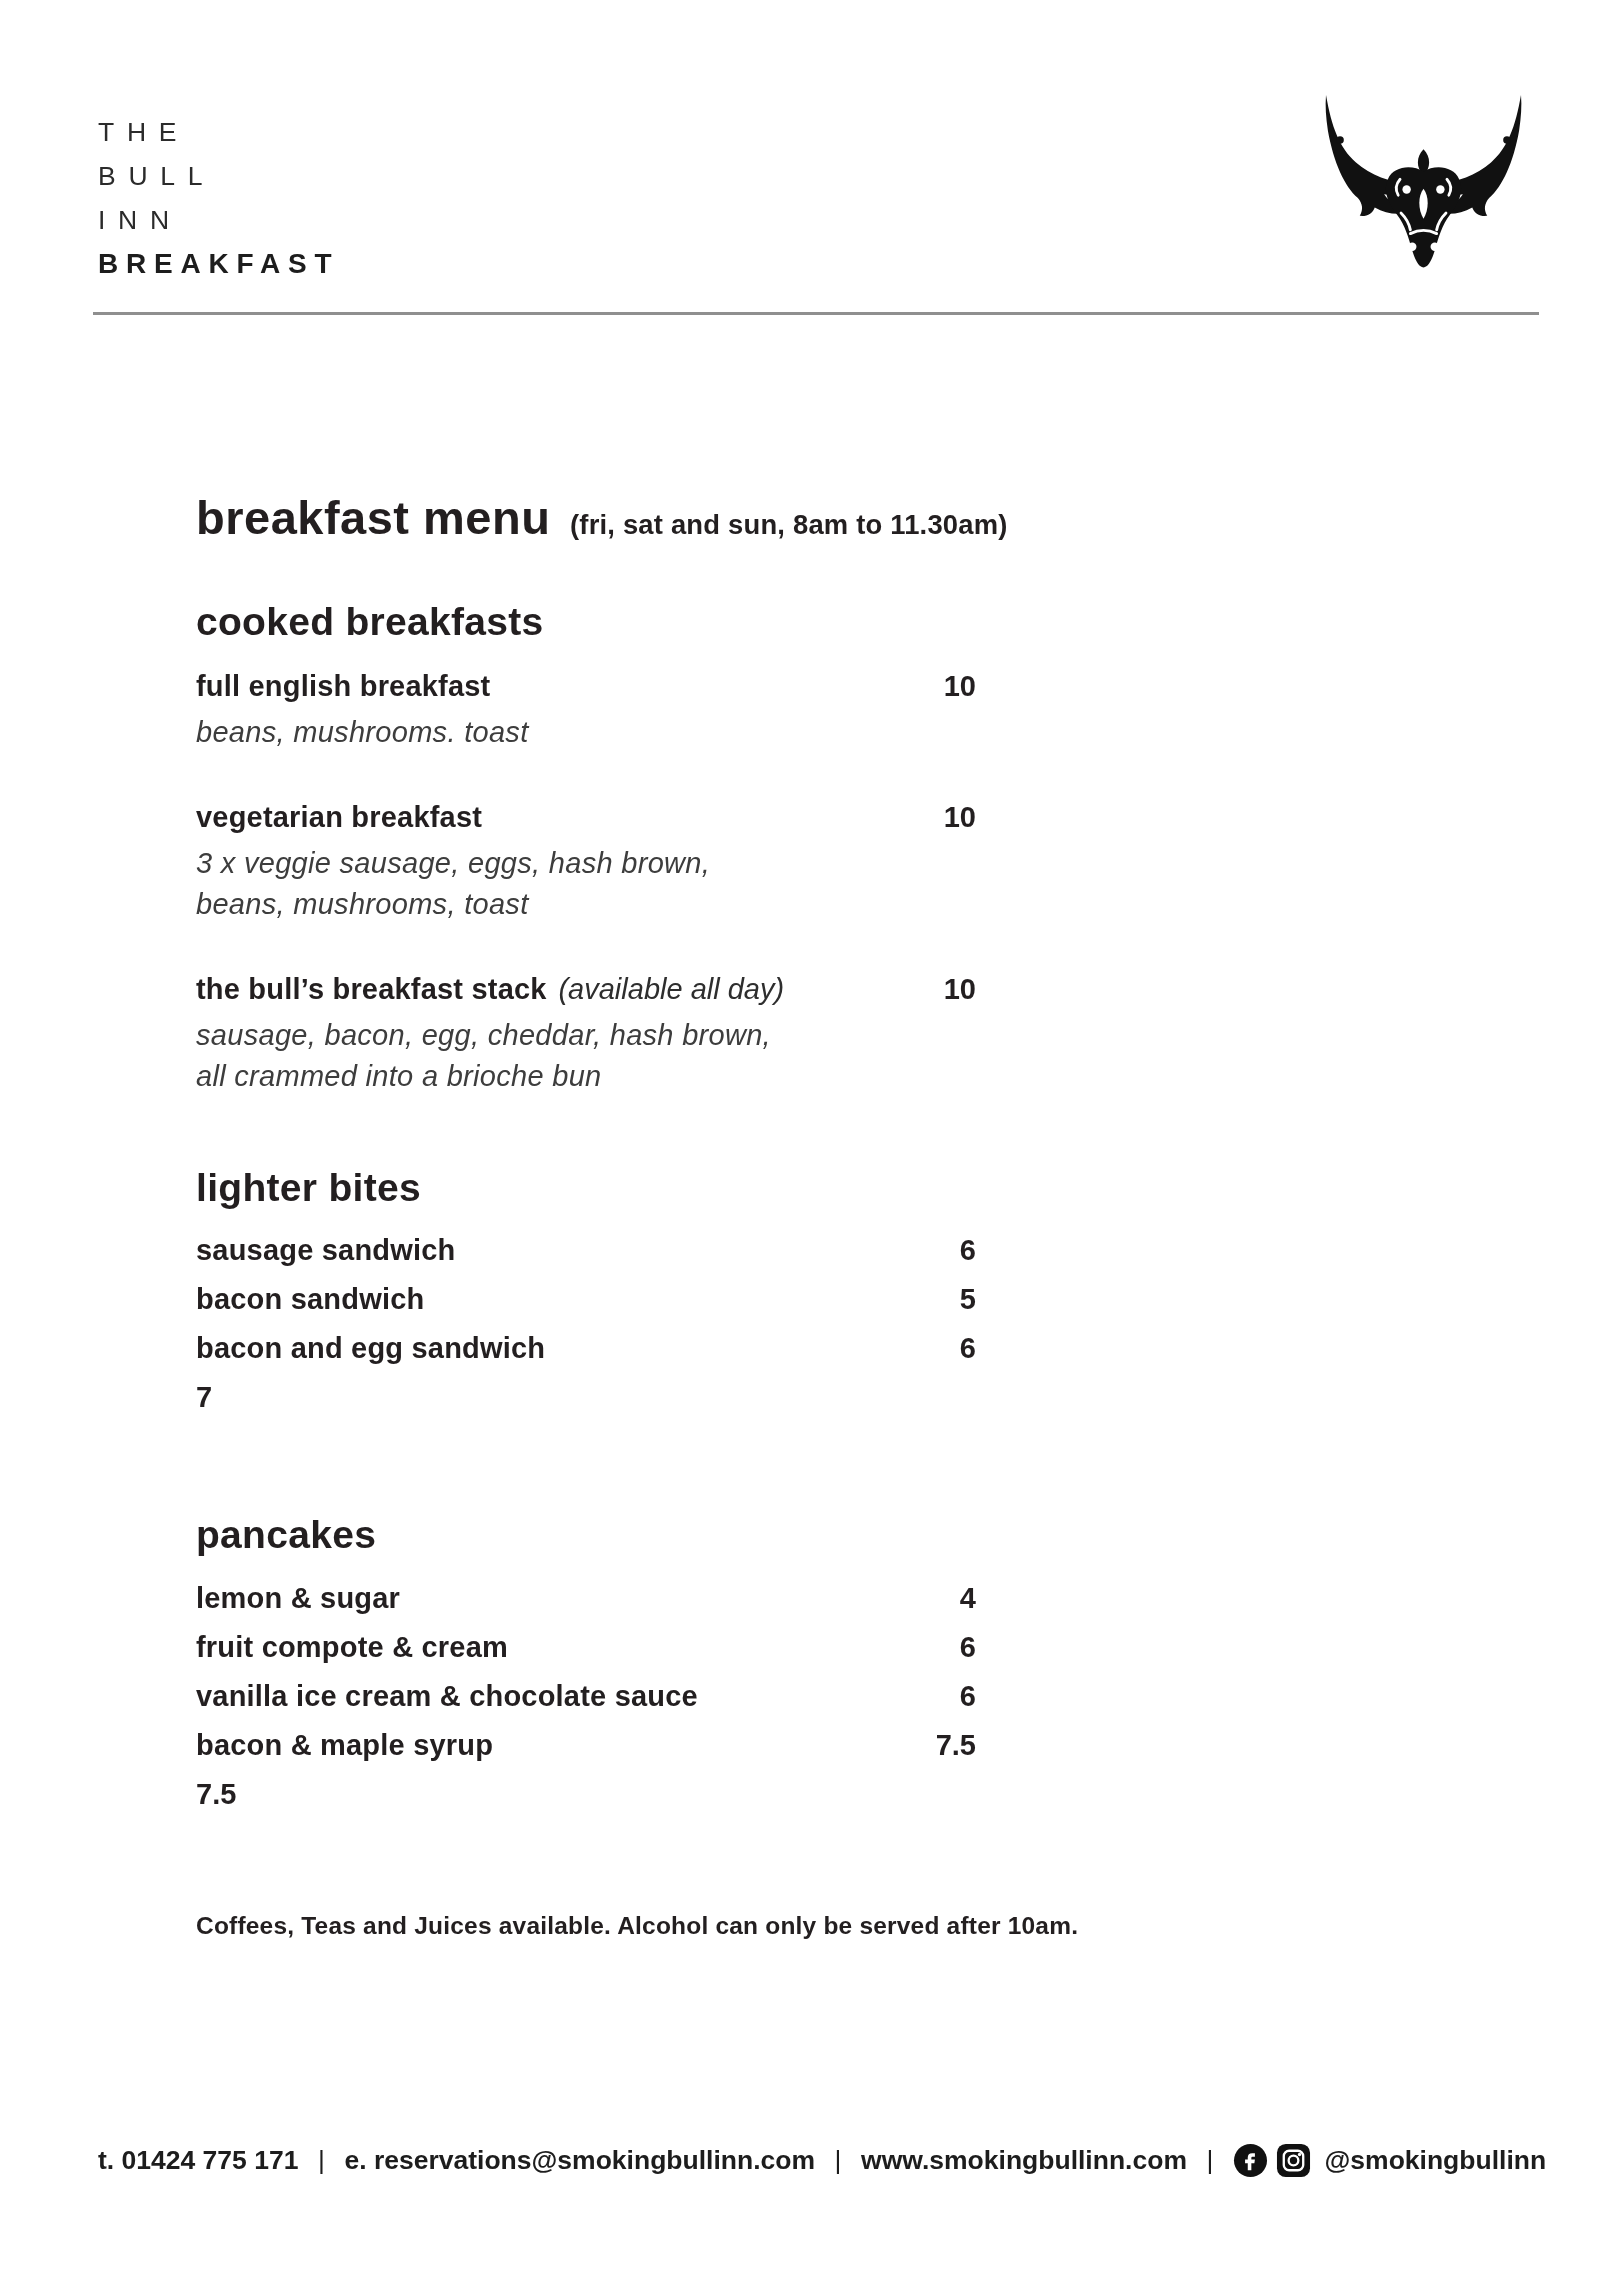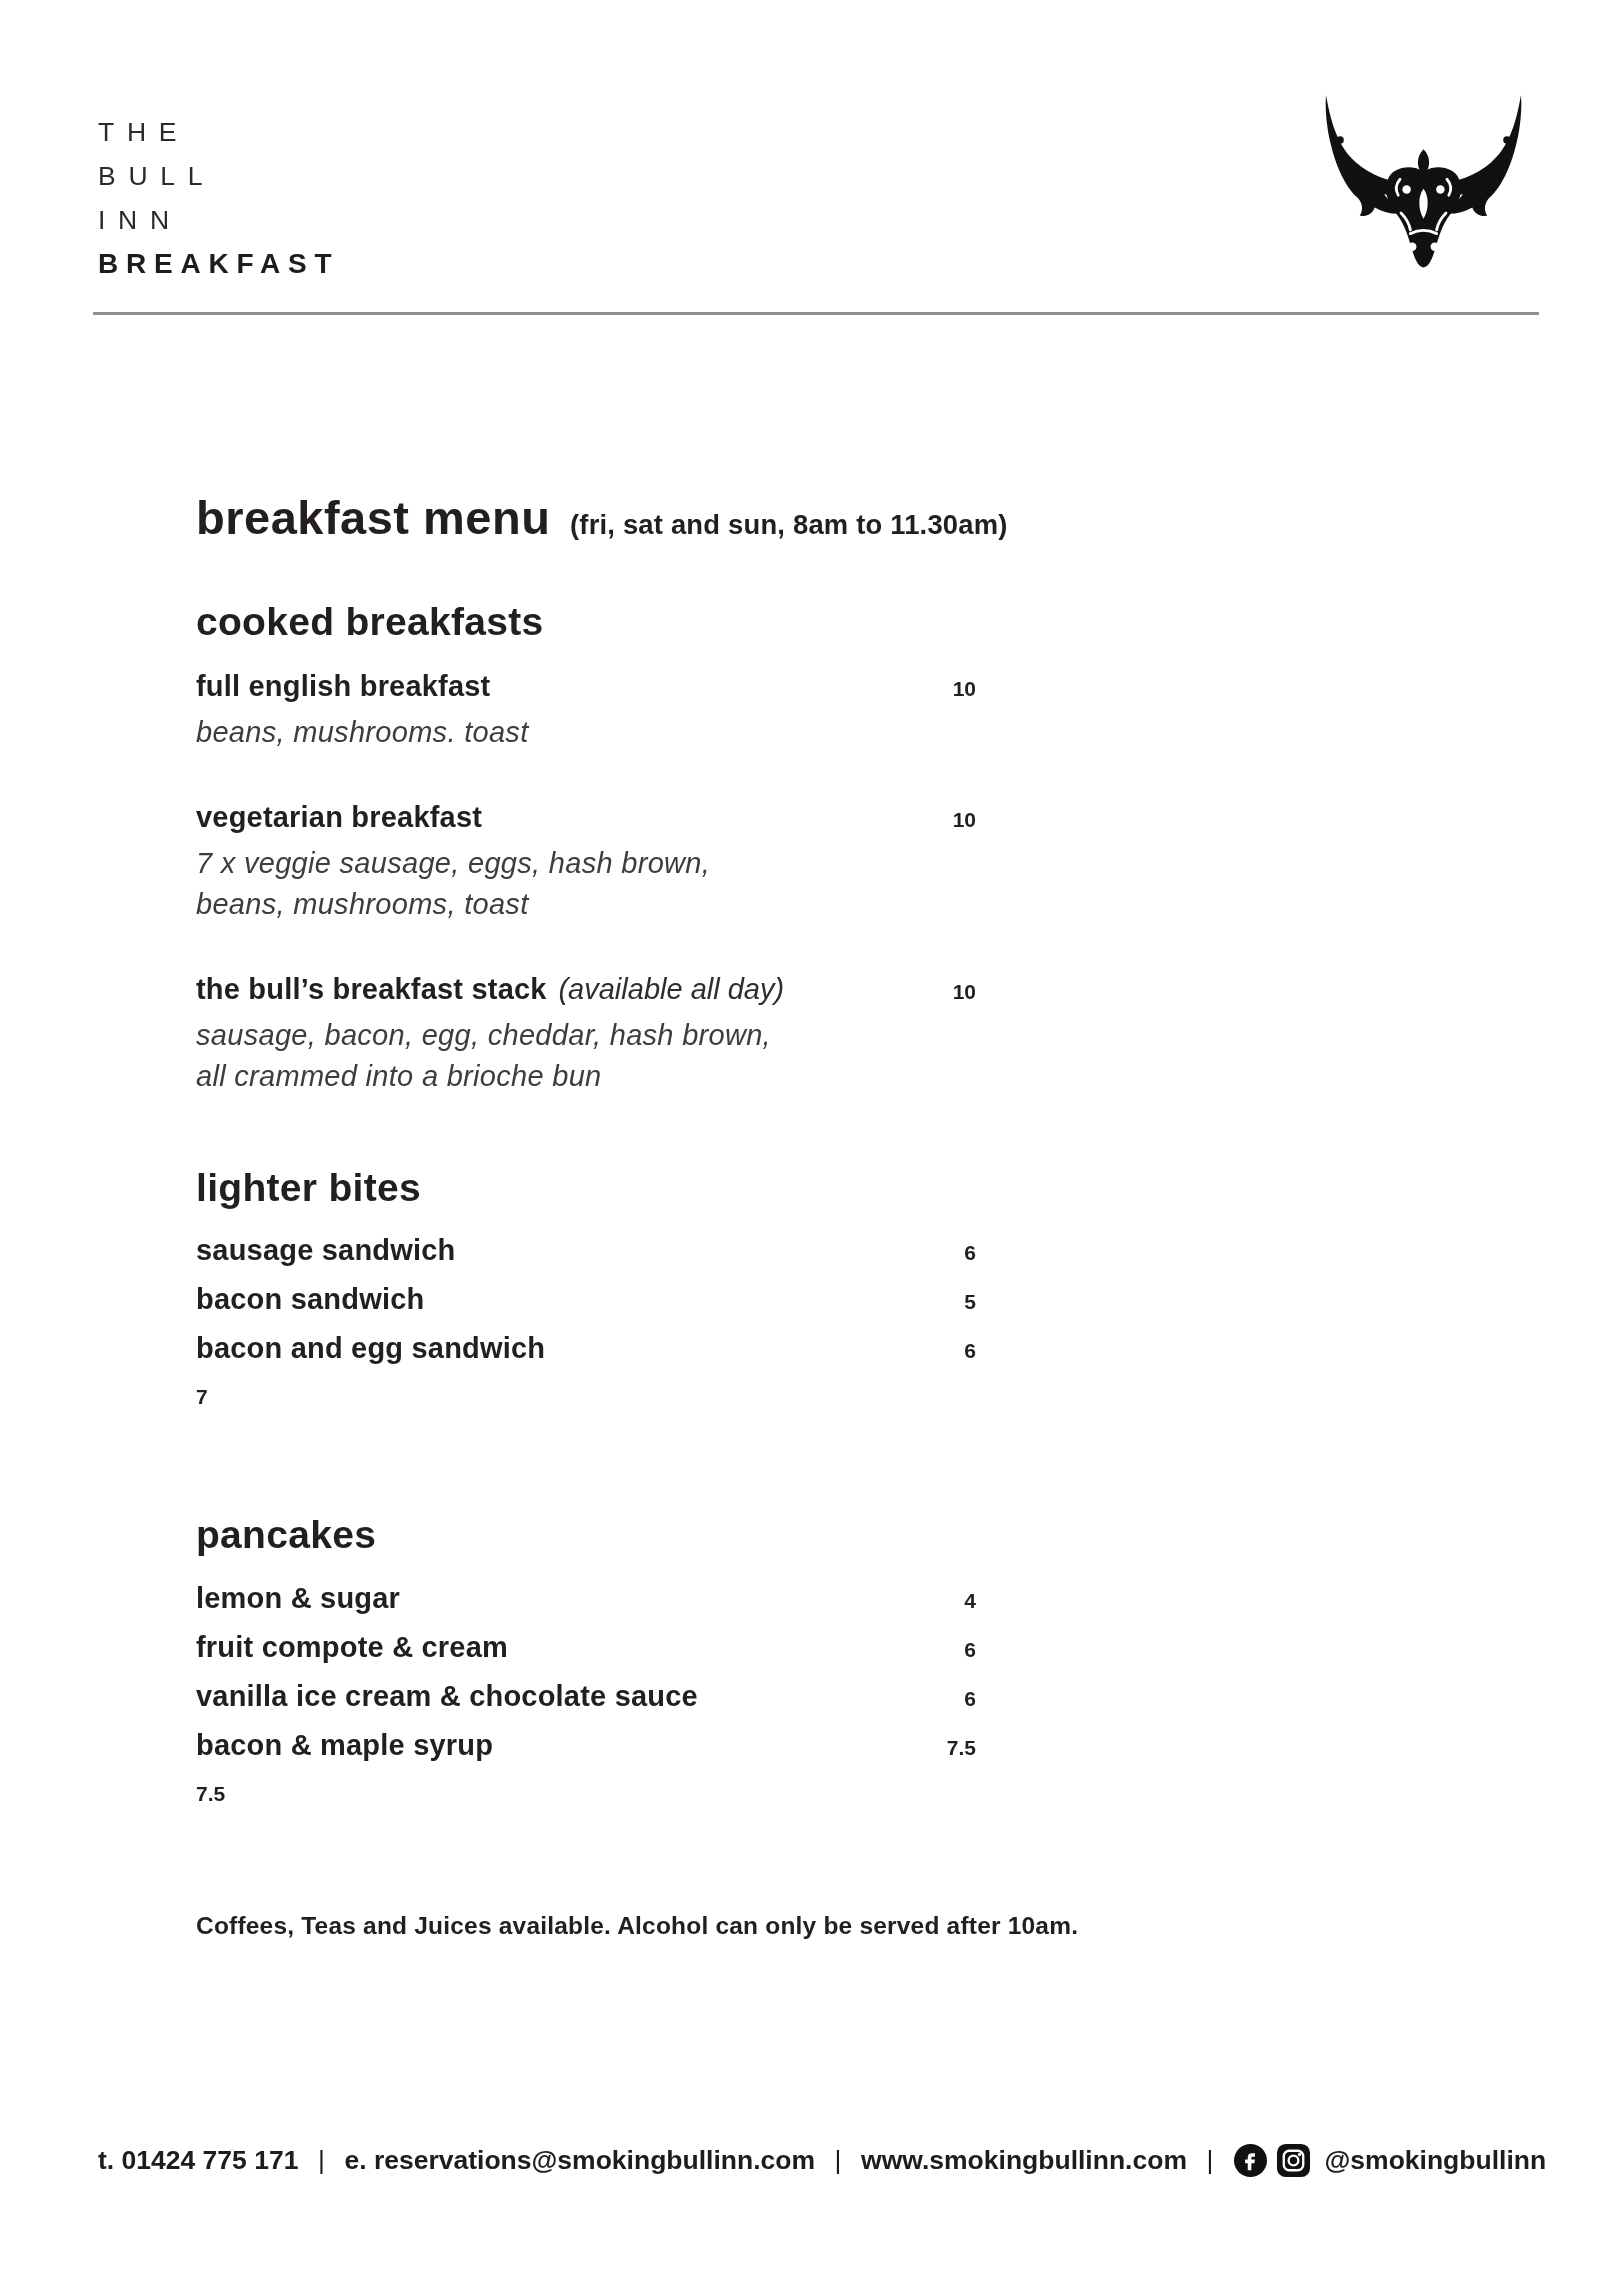--- a/index.html
+++ b/index.html
@@ -29,21 +29,21 @@
   #sections-root > section:nth-child(3){margin-top:92px;}
   .section-heading{font-size:39px;font-weight:700;line-height:47px;margin:0;letter-spacing:0.3px;}
   .items{margin-top:17.6px;}
   .menu-section.detailed .items{margin-top:0;}
   .menu-section.detailed .item{margin-top:19.6px;}
   .menu-section.detailed .item + .item{margin-top:43px;}
   .item-row{display:flex;justify-content:space-between;align-items:baseline;line-height:43px;}
   .menu-section.simple .item-row{line-height:44px;gap:25px;}
   .item-name{font-size:29px;font-weight:700;letter-spacing:0.2px;}
   .item-note{font-size:29px;font-weight:400;font-style:italic;color:#2e2e2e;margin-left:11.8px;}
-  .item-price{font-size:21px;font-weight:700;text-align:right;}
+  .item-price{font-size:29px;font-weight:700;text-align:right;}
   .item-desc{font-size:29px;font-style:italic;font-weight:400;color:#3d3d3d;line-height:41px;letter-spacing:0.3px;}
 
   .note{margin:96px 0 0 0;font-size:24.5px;font-weight:700;white-space:nowrap;width:max-content;letter-spacing:0.2px;}
 
   
   footer{
     position:absolute;left:98px;top:2143px;width:1441px;
     display:flex;align-items:center;gap:13.7px;white-space:nowrap;
     font-size:26.5px;font-weight:700;color:#1d1d1d;
   }
@@ -114,21 +114,21 @@
               <div class="item-desc">
                 <div>beans, mushrooms. toast</div>
               </div>
             </div>
             <div class="item">
               <div class="item-row">
                 <span><span class="item-name">vegetarian breakfast</span></span>
                 <span class="item-price">10</span>
               </div>
               <div class="item-desc">
-                <div>7 x veggie sausage, eggs, hash brown,</div>
+                <div>3 x veggie sausage, eggs, hash brown,</div>
                 <div>beans, mushrooms, toast</div>
               </div>
             </div>
             <div class="item">
               <div class="item-row">
                 <span><span class="item-name">the bull’s breakfast stack</span><span class="item-note">(available all day)</span></span>
                 <span class="item-price">10</span>
               </div>
               <div class="item-desc">
                 <div>sausage, bacon, egg, cheddar, hash brown,</div>

